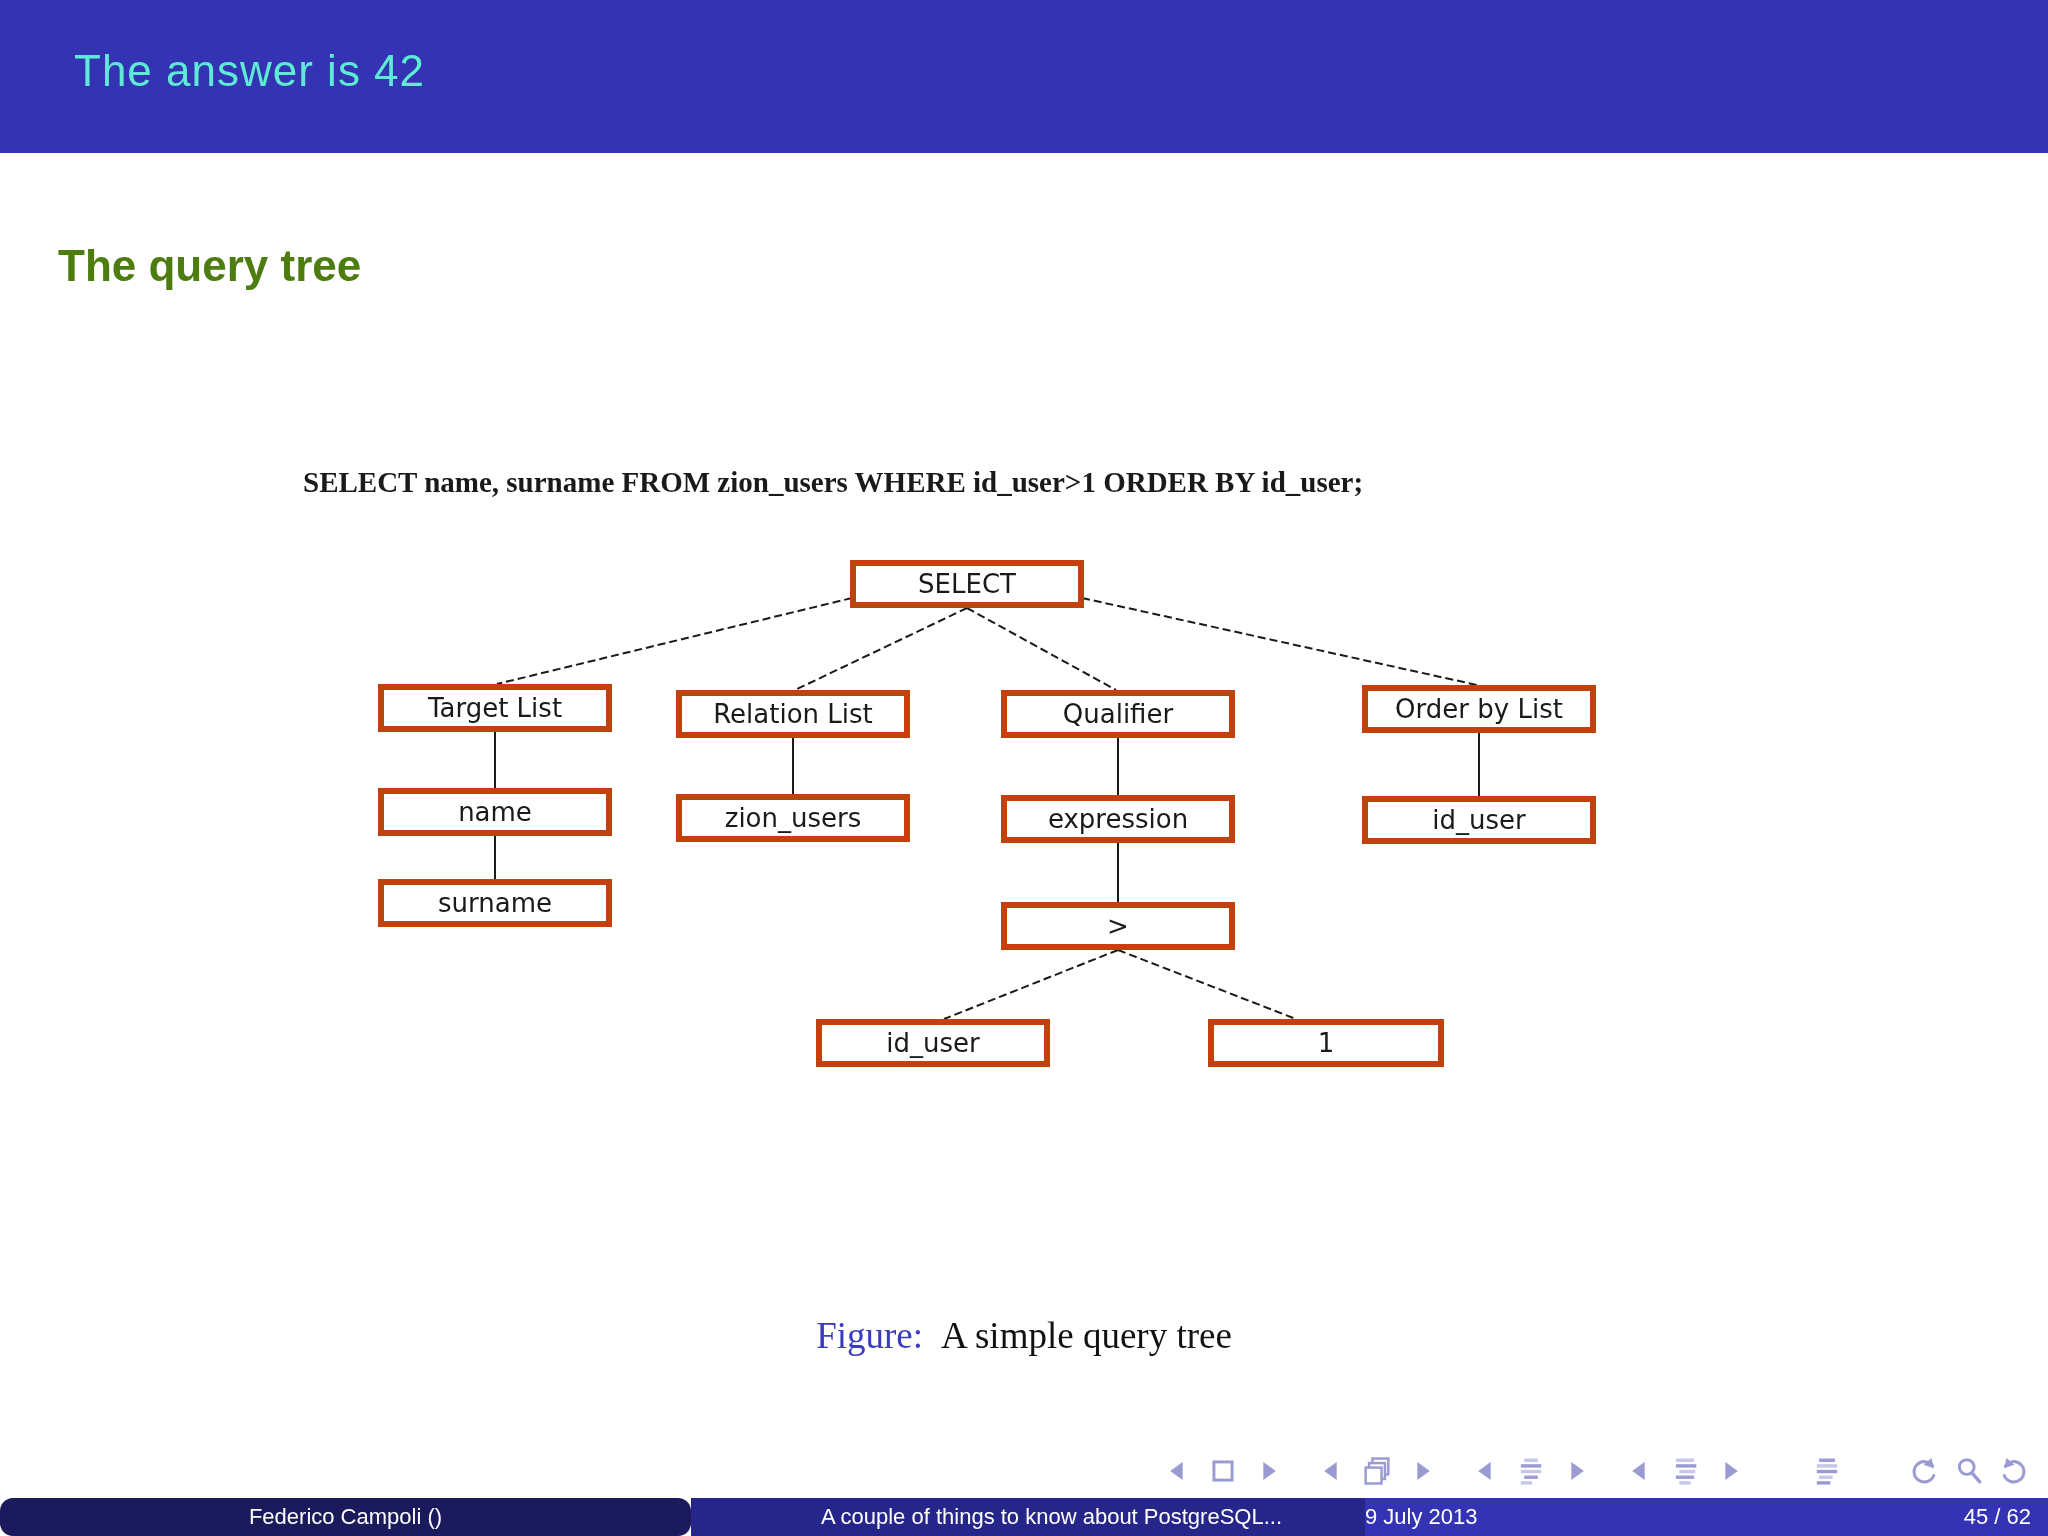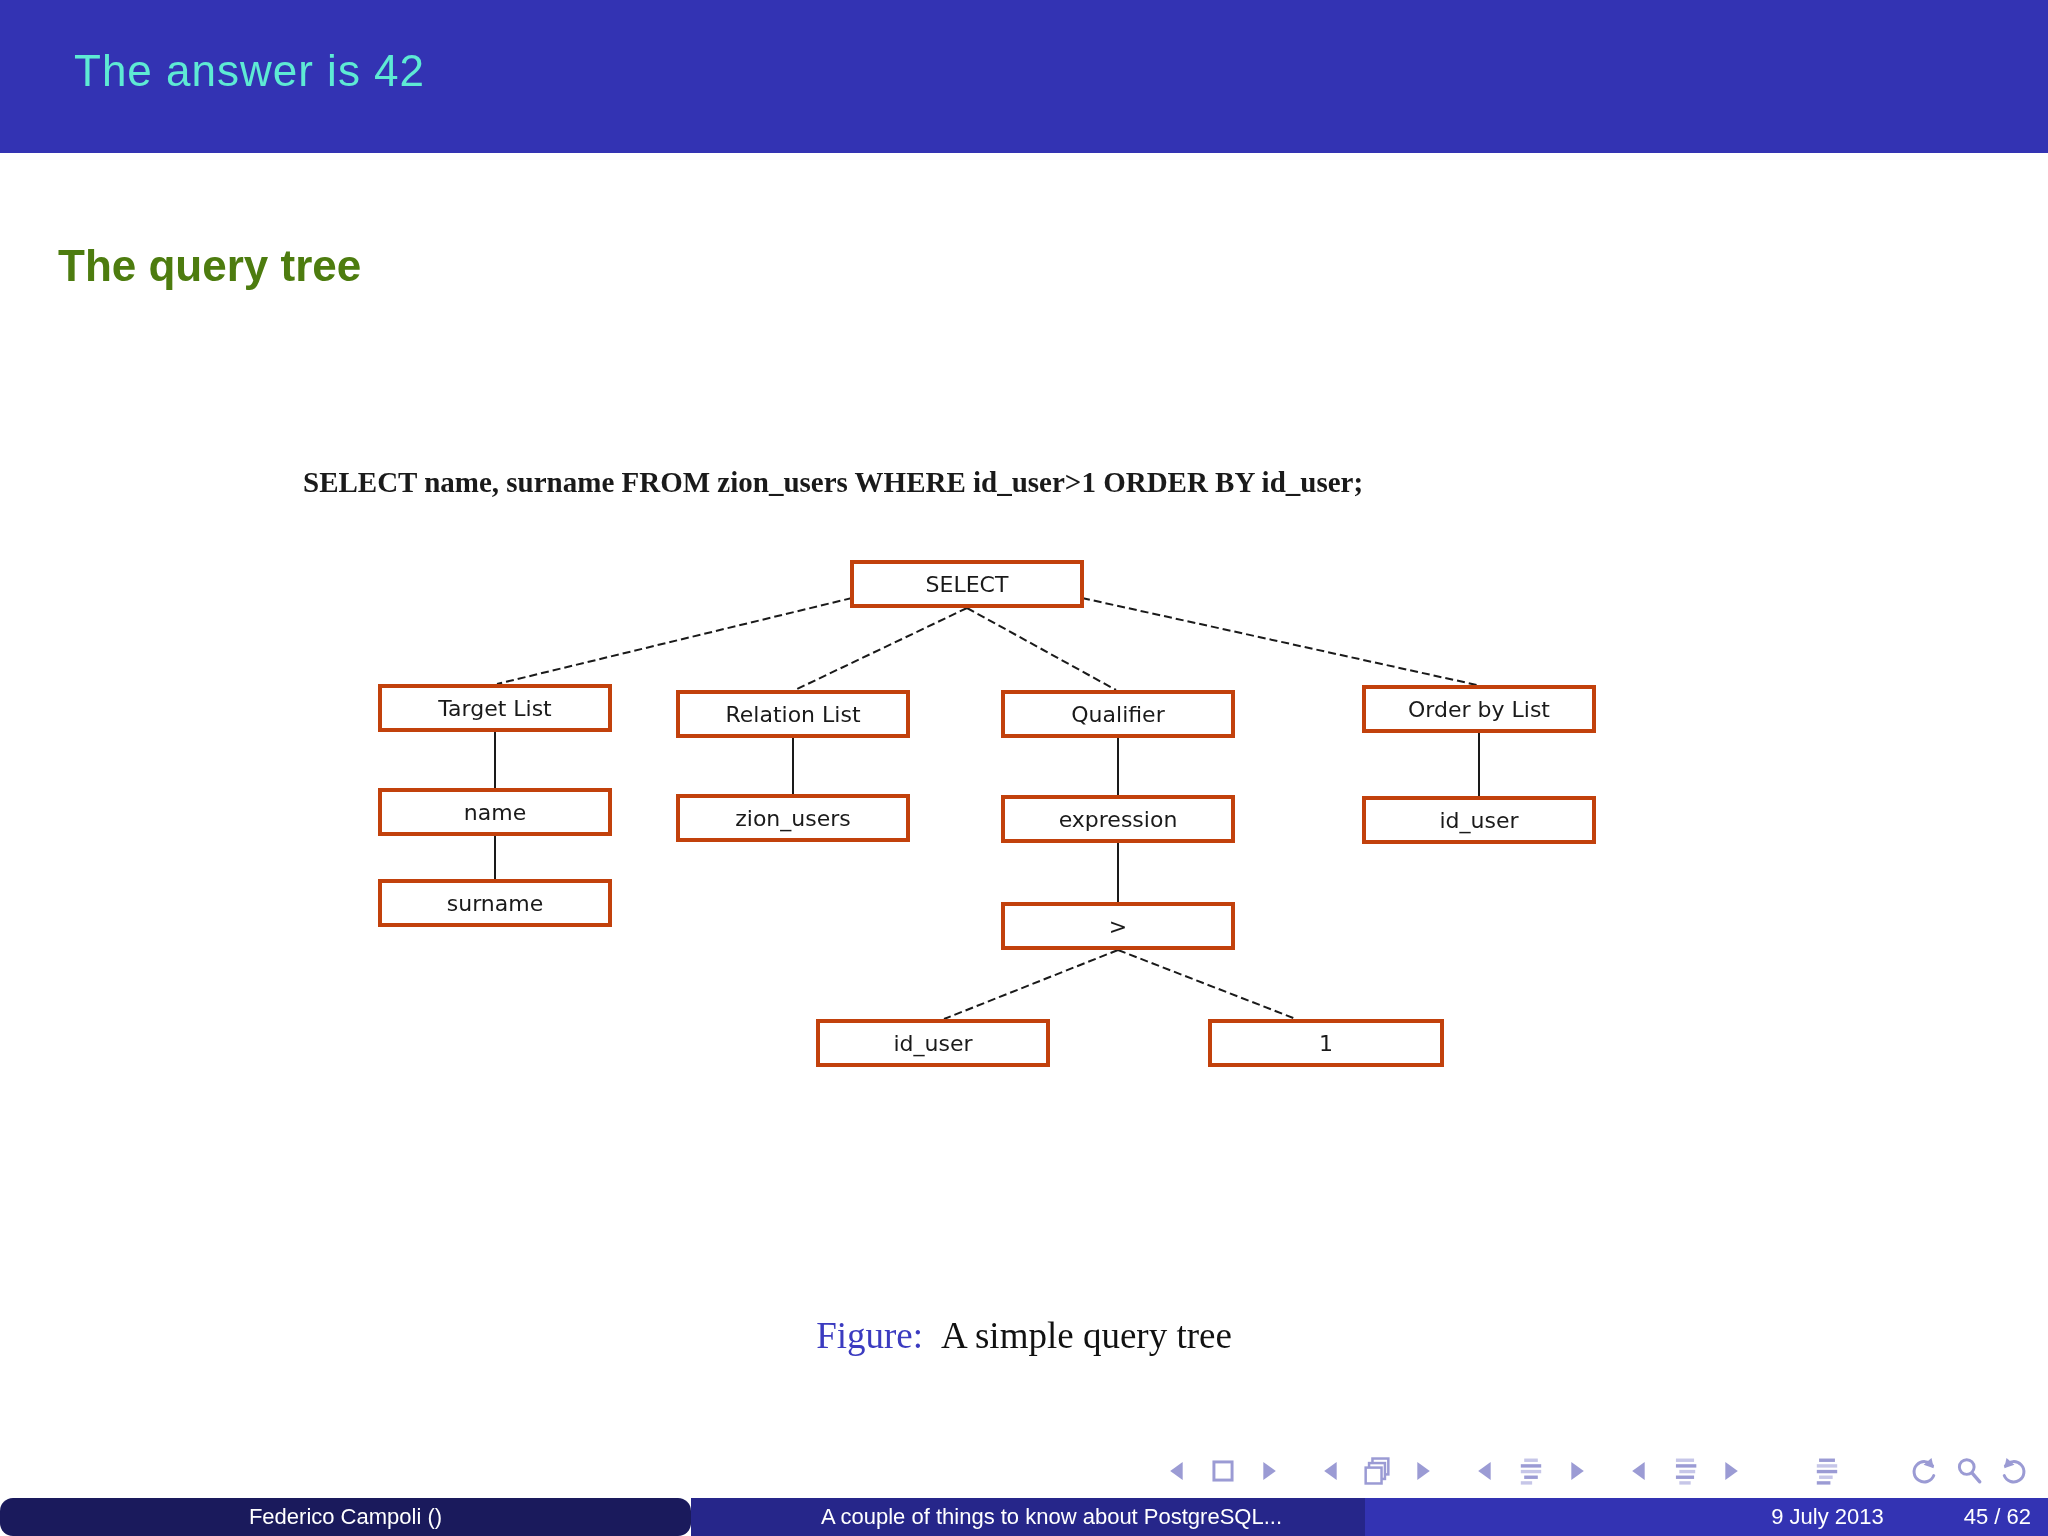--- a/index.html
+++ b/index.html
@@ -14,39 +14,39 @@
   .hdr{position:absolute;left:0;top:0;width:2048px;height:153px;background:var(--header_bg,#3333b3);}
   .hdr h1{margin:16px;position:absolute;left:58px;top:30px;font-size:44px;font-weight:400;
           color:#5eead4;letter-spacing:1px;}
   
   .subtitle{position:absolute;left:58px;top:241px;font-size:44px;font-weight:700;color:#4d7c0f;}
   
   .sql{position:absolute;left:303px;top:466px;font-size:29px;font-weight:700;color:var(--text,#1a1a1a);
        font-family:Liberation Serif, serif;letter-spacing:0px;}
   
   .edges{position:absolute;left:0;top:0;pointer-events:none;}
-  .node{position:absolute;width:234px;height:48px;border:4px solid #c2410c;background:#fff;
+  .node{position:absolute;width:234px;height:48px;border:6px solid #c2410c;background:#fff;
         display:flex;align-items:center;justify-content:center;box-sizing:border-box;
-        font-family:"DejaVu Sans",sans-serif;font-size:22px;color:var(--text,#1a1a1a);white-space:nowrap;}
+        font-family:"DejaVu Sans",sans-serif;font-size:26px;color:var(--text,#1a1a1a);white-space:nowrap;}
   
   .caption{position:absolute;left:0;right:0;top:1314px;text-align:center;font-size:37px;color:#111;font-family:Liberation Serif, serif;}
   .caption .lbl{color:var(--caption_label,#3b3bc0);margin-right:18px;}
   
   .navbar{position:absolute;right:16px;top:1452px;display:flex;align-items:center;}
   .ngroup{display:flex;align-items:center;gap:12px;margin-left:28px;}
   .ngroup.wide{margin-left:62px;}
   .nicon{display:inline-flex;width:34px;height:38px;align-items:center;justify-content:center;cursor:pointer;}
   .nicon svg{width:34px;height:38px;}
   
   .footer{position:absolute;left:0;top:1498px;width:2048px;height:38px;display:flex;color:#fff;
           font-size:22px;}
   .fbox{display:flex;align-items:center;justify-content:center;height:100%;box-sizing:border-box;white-space:nowrap;}
   .f-author{width:691px;background:var(--footer_author_bg,#1a1a5c);border-radius:13px;}
   .f-title{width:674px;background:var(--footer_title_bg,#26268a);padding-left:47px;}
-  .f-date{width:683px;background:var(--footer_date_bg,#3333b3);justify-content:flex-end;padding-right:17px;}
+  .f-date{width:683px;background:var(--footer_date_bg,#3333b3);justify-content:space-between;padding-right:17px;}
   .f-date .date{margin-right:80px;}
 </style>
 </head>
 <body>
 
 <div class="slide">
 
   <div class="hdr">
     <h1>The answer is 42</h1>
   </div>

